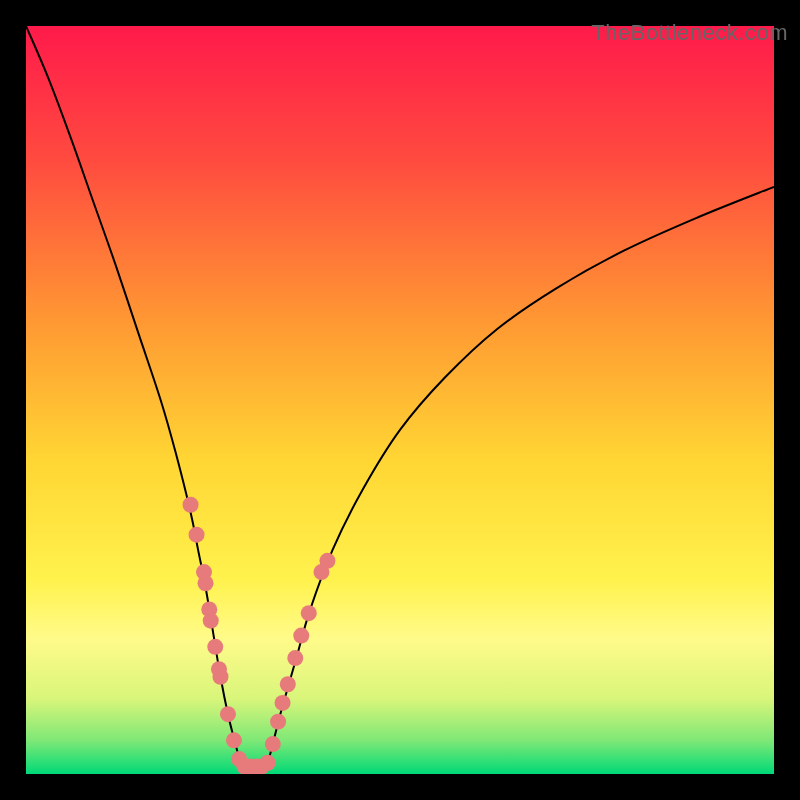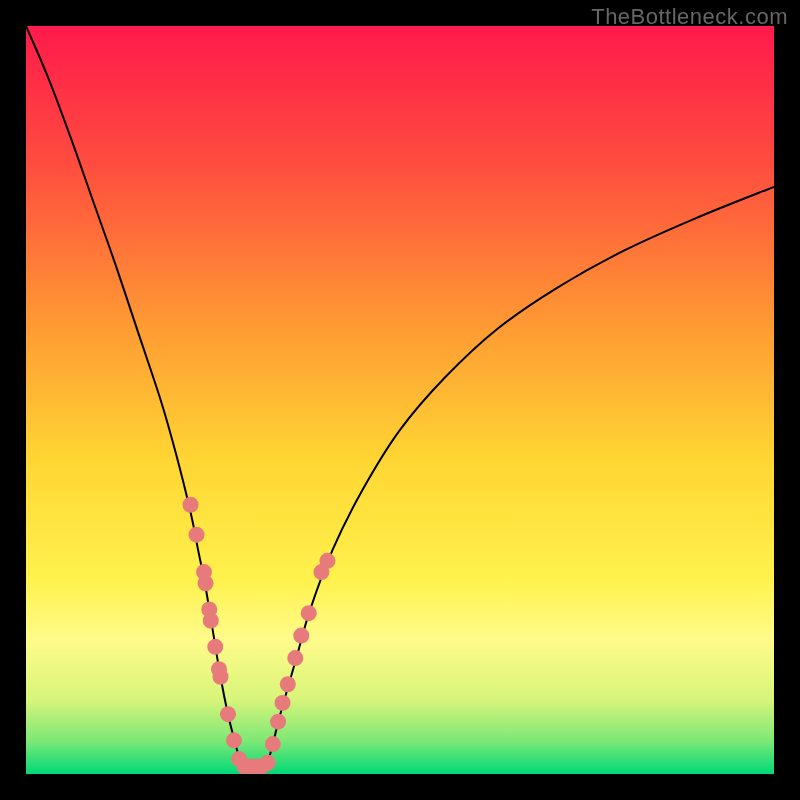--- a/index.html
+++ b/index.html
@@ -12,21 +12,21 @@
     overflow: hidden;
   }
   .frame {
     position: absolute;
     top: 0; left: 0;
     width: 800px; height: 800px;
     background: #000;
   }
   .watermark {
     position: absolute;
-    top: 4px;
+    top: 20px;
     right: 12px;
     color: #666;
     font-size: 22px;
     font-weight: 500;
     letter-spacing: 0.5px;
     z-index: 10;
   }
   svg.plot {
     position: absolute;
     top: 26px;

